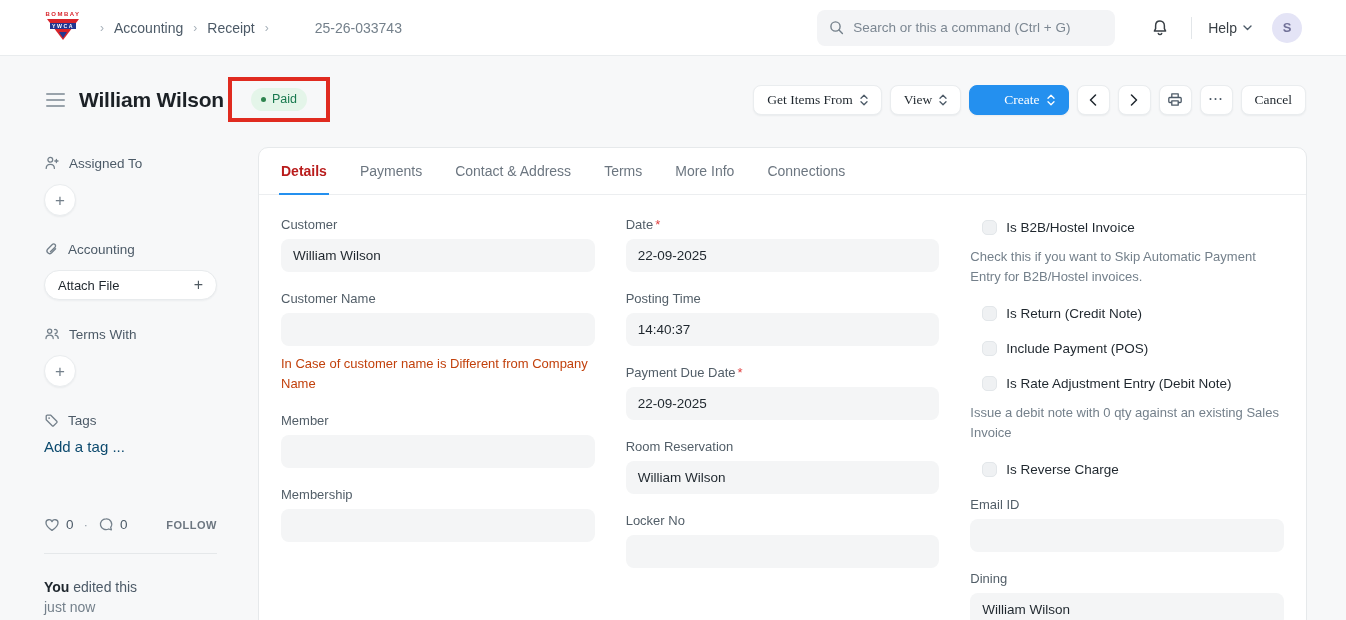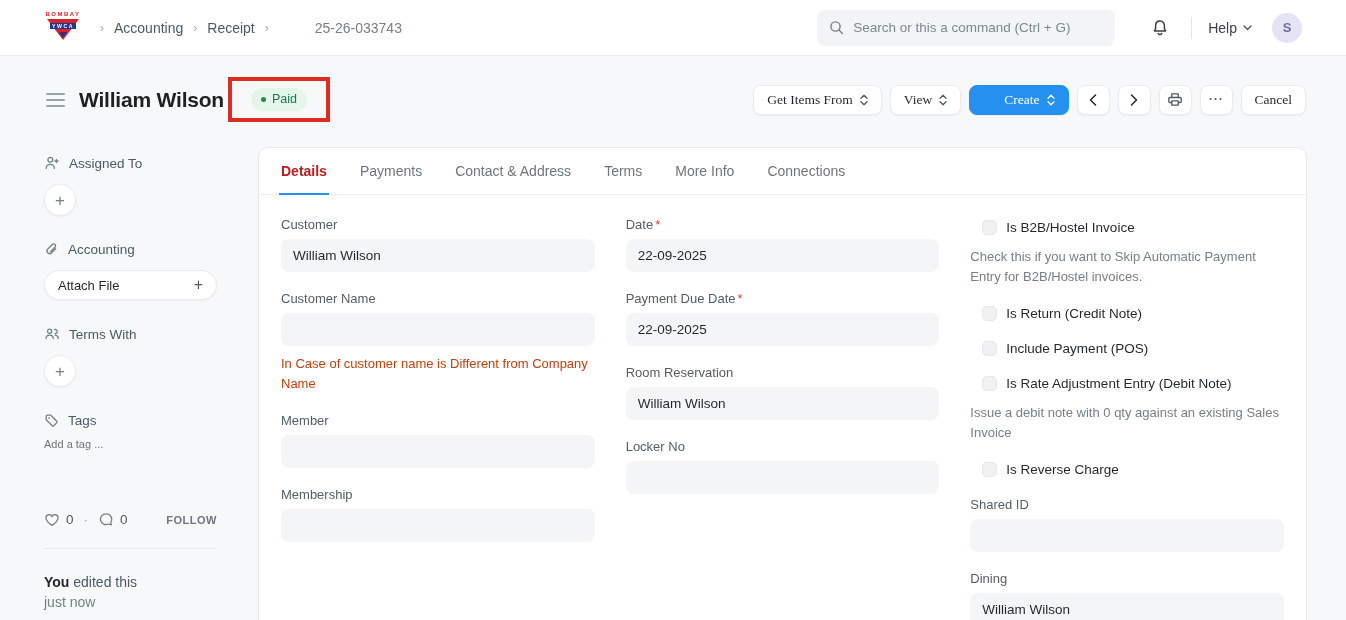--- a/index.html
+++ b/index.html
@@ -58,21 +58,21 @@
   .sb-head { display:flex; align-items:center; gap:9px; color:#4c5a67; font-size:13.5px;
     font-weight:500; margin-bottom:13px; }
   .sb-section { margin-bottom:26px; }
   .circle-btn { width:32px; height:32px; border-radius:50%; background:#fff; border:1px solid #eaedef;
     box-shadow:0 1px 2px rgba(25,39,52,.06); color:#74808b; font-size:17px; font-weight:400;
     display:flex; align-items:center; justify-content:center; cursor:pointer; line-height:1; }
   .attach-pill { width:173px; height:30px; background:#fff; border:1px solid #e8ebed; border-radius:15px;
     box-shadow:0 1px 2px rgba(25,39,52,.05); display:flex; align-items:center; justify-content:space-between;
     padding:0 13px; font-size:13px; color:#1f272e; cursor:pointer; }
   .attach-plus { color:#505a62; font-size:16px; }
-  .add-tag { color:#737373; font-size:11px; cursor:pointer; margin-top:-3px; }
+  .add-tag { color:#0c4a6e; font-size:15px; cursor:pointer; margin-top:-3px; }
   .likes-row { display:flex; align-items:center; margin-top:62px; width:173px; }
   .like-group { display:flex; align-items:center; gap:6px; color:#4c5a67; font-size:13.5px; }
   .mid-dot { color:#9aa4ad; margin:0 4px; }
   .icon-btn { cursor:pointer; display:flex; align-items:center; }
   .follow-btn { margin-left:auto; color:#6c7680; font-size:11px; font-weight:600; letter-spacing:.5px; cursor:pointer; }
   .sb-divider { border-top:1px solid #e5e8ea; margin:21px 0 24px; width:173px; }
   .activity-item { font-size:14px; color:#4c5a67; line-height:1.4; margin-bottom:17px; }
   .activity-item b { color:#1f272e; font-weight:700; }
   .activity-time { color:#74808b; }
 
@@ -320,20 +320,24 @@
           </div>
 
           <div>
             <div class="field">
               <div class="field-label">
                 <span>Date</span><span class="req">*</span>
               </div>
               <div class="control">22-09-2025</div>
             </div>
             <div class="field">
+              <div class="field-label">Posting Time</div>
+              <div class="control">14:40:37</div>
+            </div>
+            <div class="field">
               <div class="field-label">
                 <span>Payment Due Date</span><span class="req">*</span>
               </div>
               <div class="control">22-09-2025</div>
             </div>
             <div class="field">
               <div class="field-label">Room Reservation</div>
               <div class="control">William Wilson</div>
             </div>
             <div class="field">
@@ -359,21 +363,21 @@
             <div class="check-row">
               <span class="checkbox"></span>
               <span class="check-label">Is Rate Adjustment Entry (Debit Note)</span>
             </div>
             <div class="check-help">Issue a debit note with 0 qty against an existing Sales Invoice</div>
             <div class="check-row">
               <span class="checkbox"></span>
               <span class="check-label">Is Reverse Charge</span>
             </div>
             <div class="field" style="margin-top:2px;">
-              <div class="field-label">Shared ID</div>
+              <div class="field-label">Email ID</div>
               <div class="control"></div>
             </div>
             <div class="field">
               <div class="field-label">Dining</div>
               <div class="control">William Wilson</div>
             </div>
           </div>
 
         </div>
       </div>

